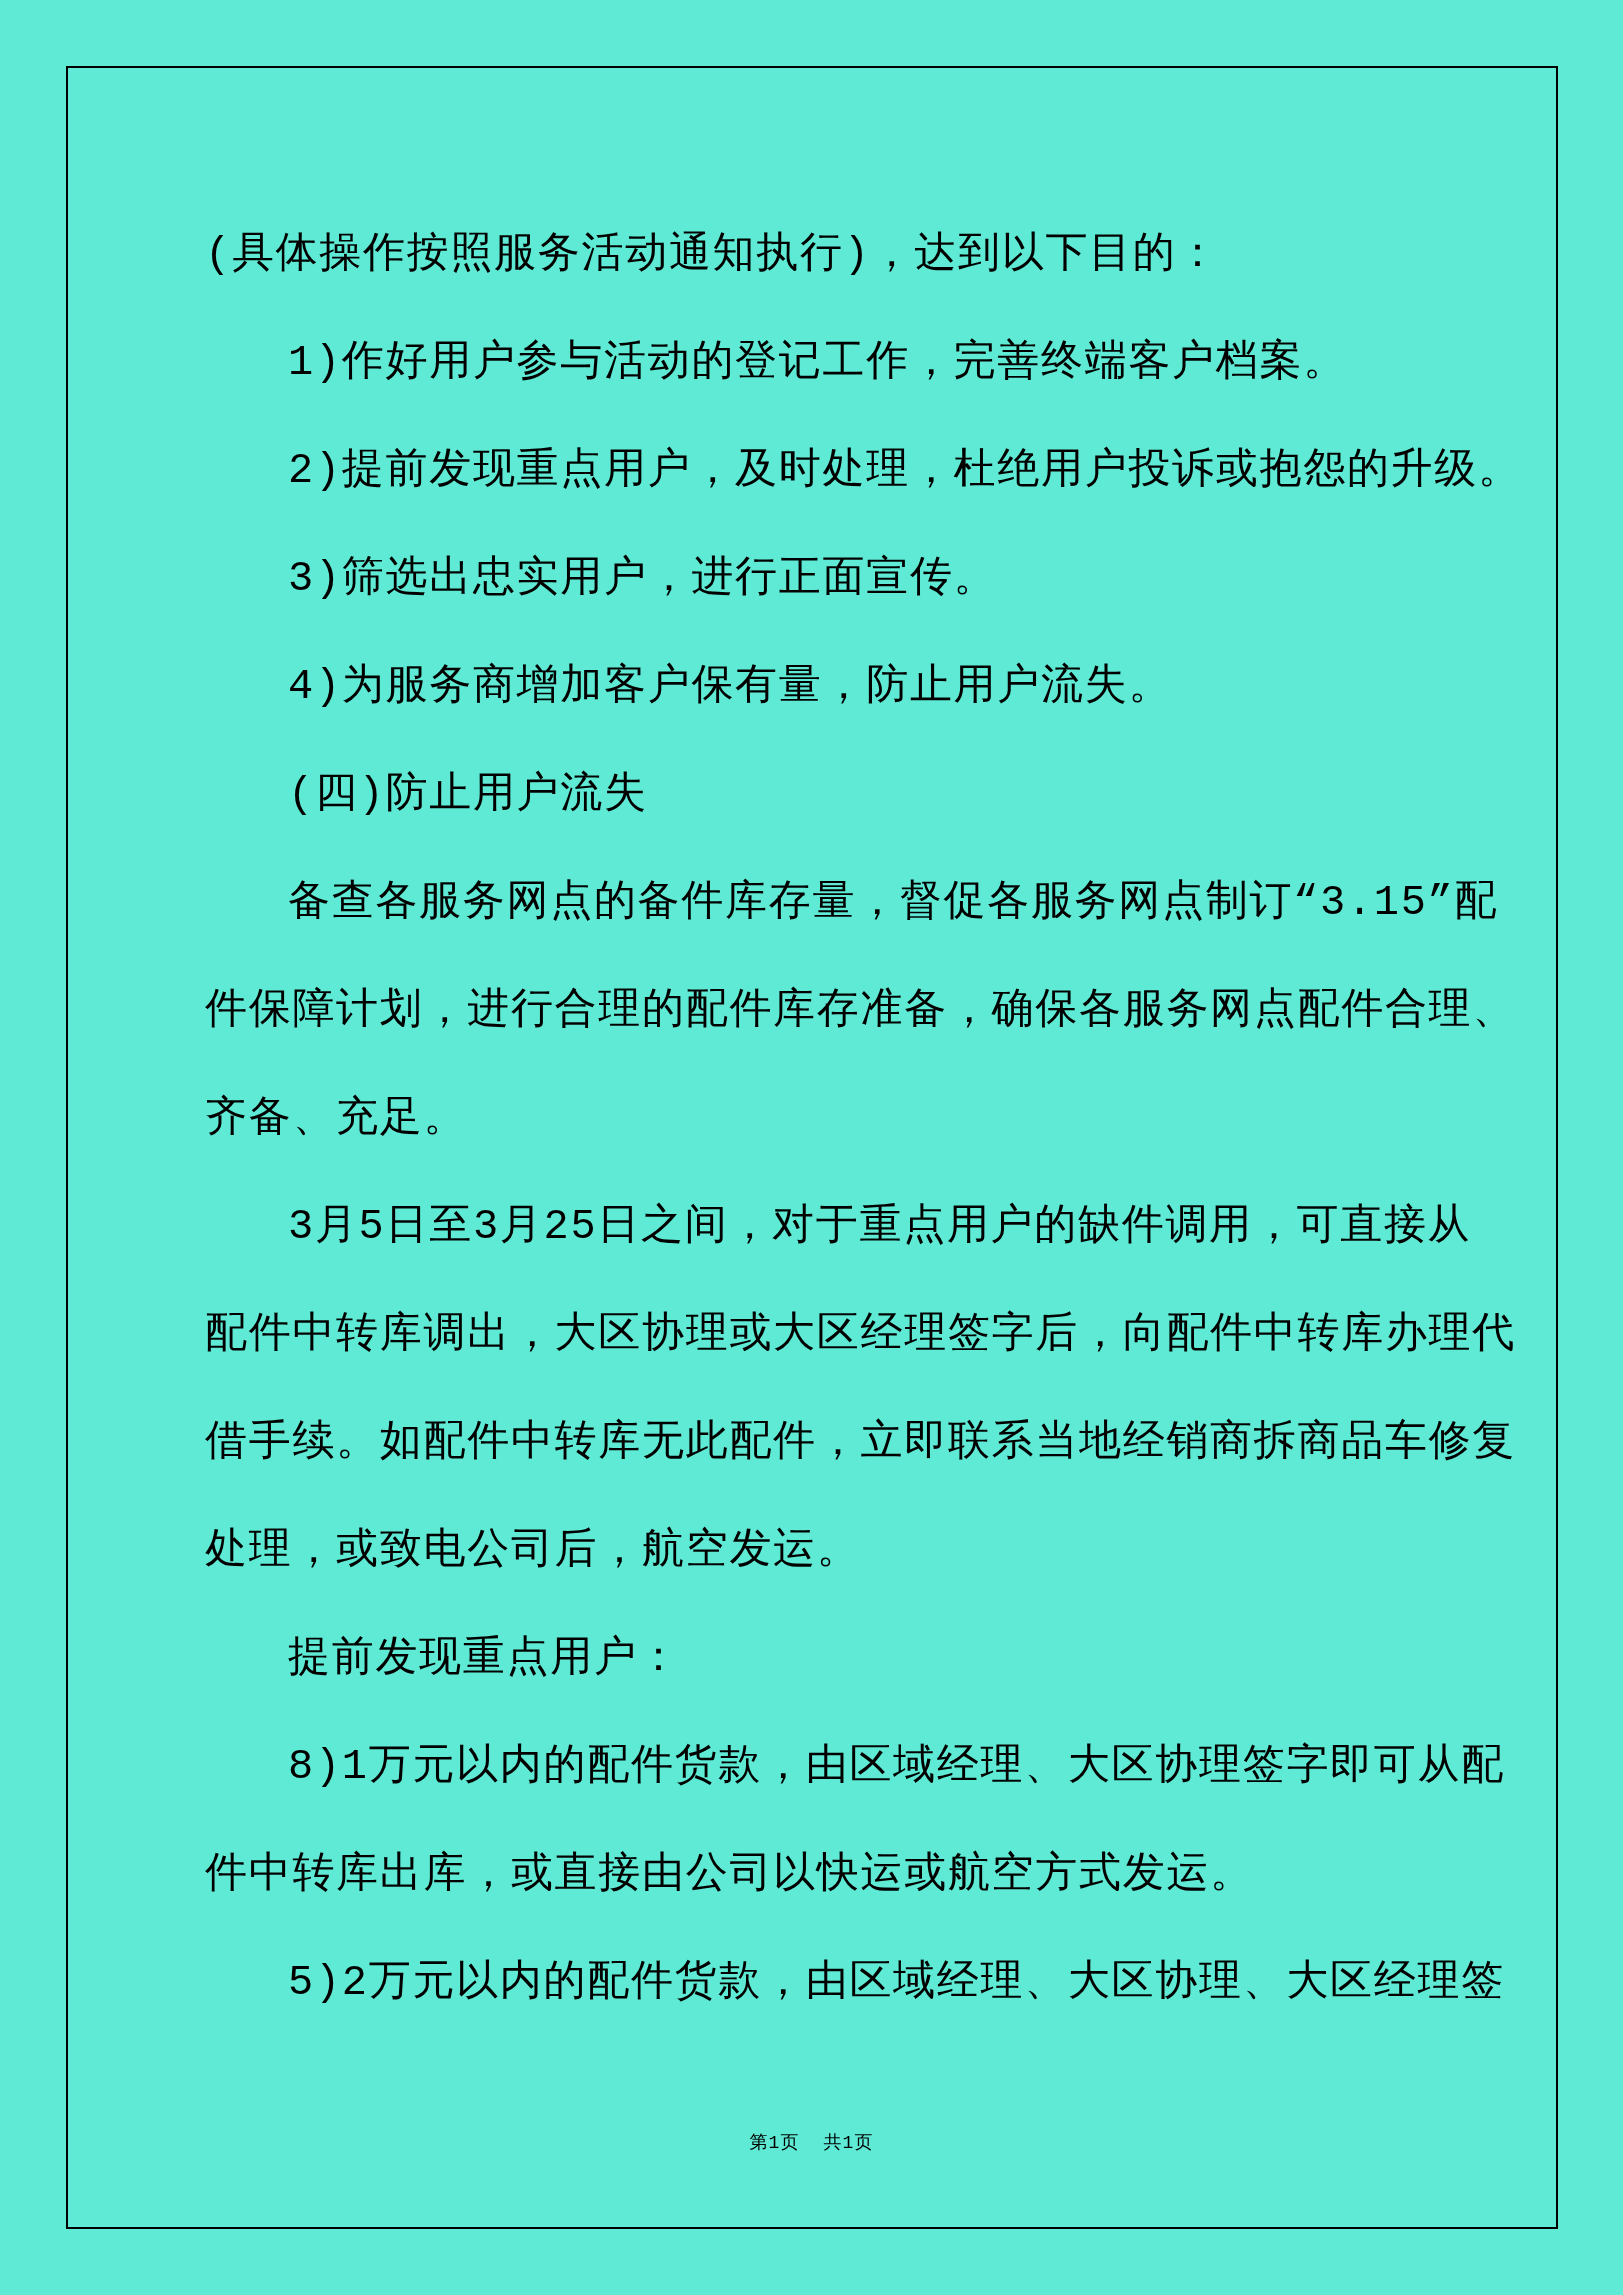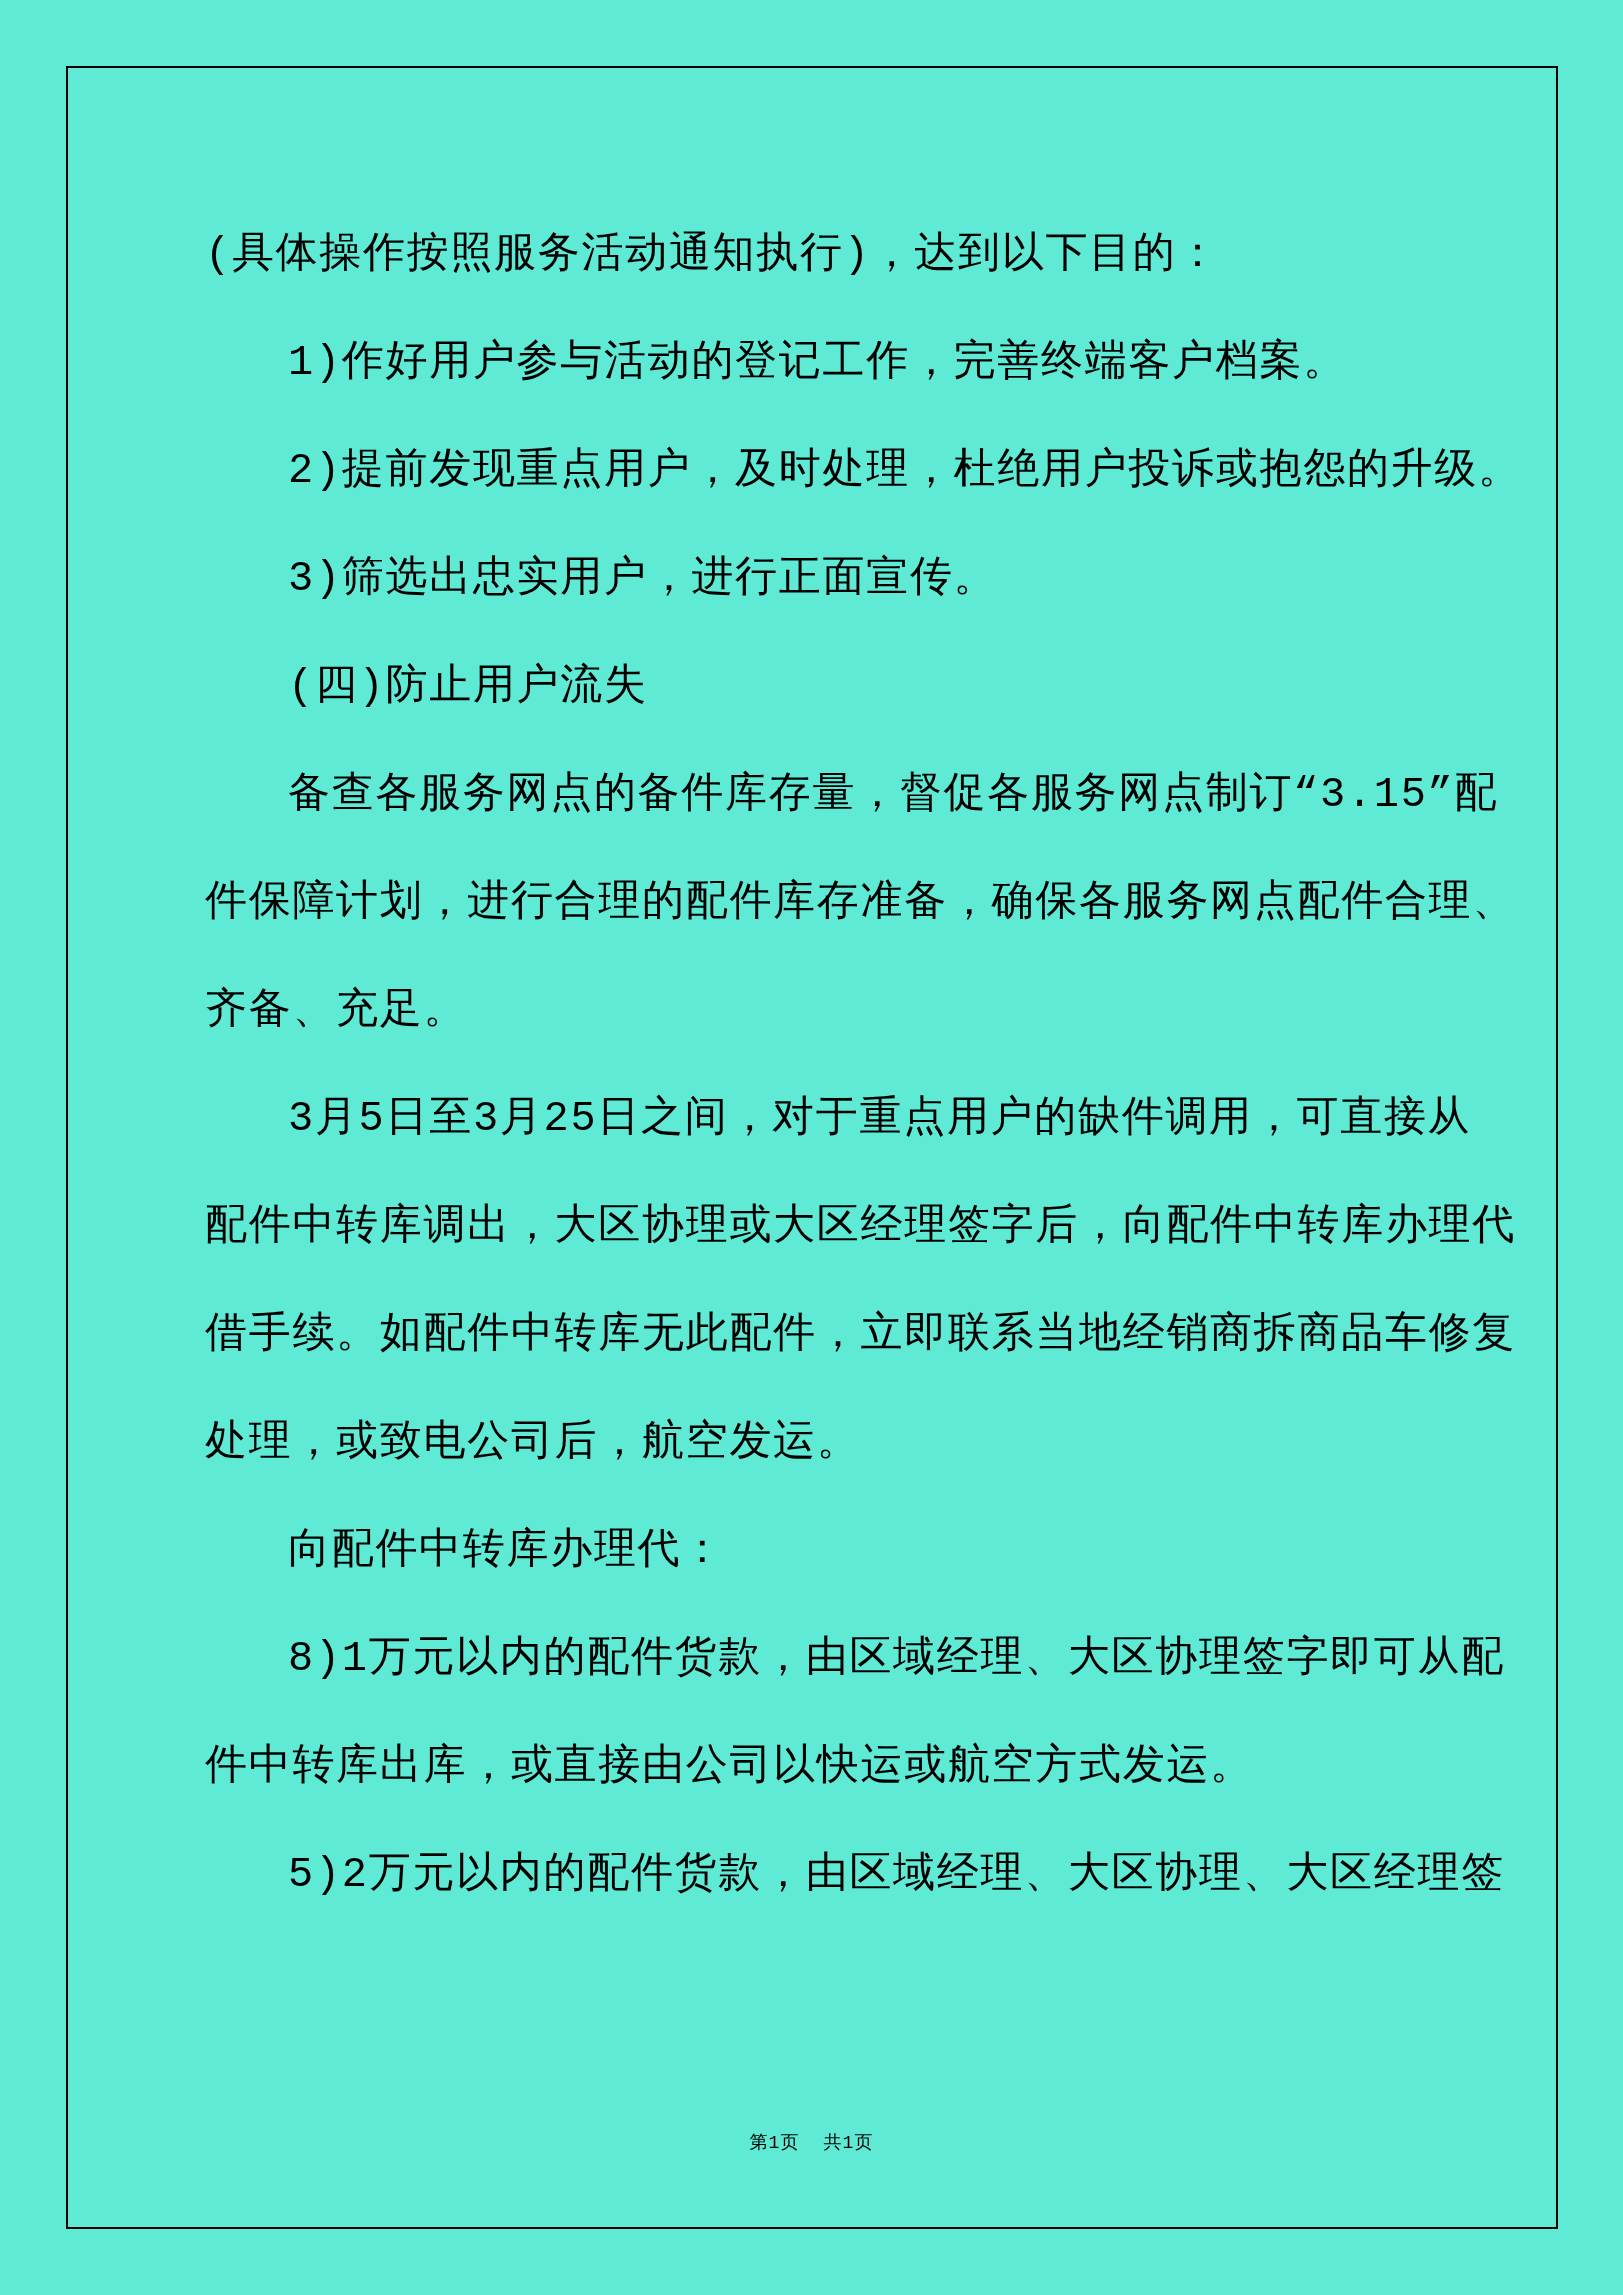--- a/index.html
+++ b/index.html
@@ -59,29 +59,30 @@
 <body>
 
 <div class="page">
   <div class="frame"></div>
 
   <div class="content">
     <div class="line">(具体操作按照服务活动通知执行)，达到以下目的：</div>
     <div class="line indent">1)作好用户参与活动的登记工作，完善终端客户档案。</div>
     <div class="line indent">2)提前发现重点用户，及时处理，杜绝用户投诉或抱怨的升级。</div>
     <div class="line indent">3)筛选出忠实用户，进行正面宣传。</div>
+    <div class="line indent">4)为服务商增加客户保有量，防止用户流失。</div>
     <div class="line indent">(四)防止用户流失</div>
     <div class="line indent">备查各服务网点的备件库存量，督促各服务网点制订“3.15”配</div>
     <div class="line">件保障计划，进行合理的配件库存准备，确保各服务网点配件合理、</div>
     <div class="line">齐备、充足。</div>
     <div class="line indent">3月5日至3月25日之间，对于重点用户的缺件调用，可直接从</div>
     <div class="line">配件中转库调出，大区协理或大区经理签字后，向配件中转库办理代</div>
     <div class="line">借手续。如配件中转库无此配件，立即联系当地经销商拆商品车修复</div>
     <div class="line">处理，或致电公司后，航空发运。</div>
-    <div class="line indent">向配件中转库办理代：</div>
+    <div class="line indent">提前发现重点用户：</div>
     <div class="line indent">8)1万元以内的配件货款，由区域经理、大区协理签字即可从配</div>
     <div class="line">件中转库出库，或直接由公司以快运或航空方式发运。</div>
     <div class="line indent">5)2万元以内的配件货款，由区域经理、大区协理、大区经理签</div>
   </div>
 
   <div class="footer">第1页  共1页</div>
 </div>
 
 
 </body></html>

